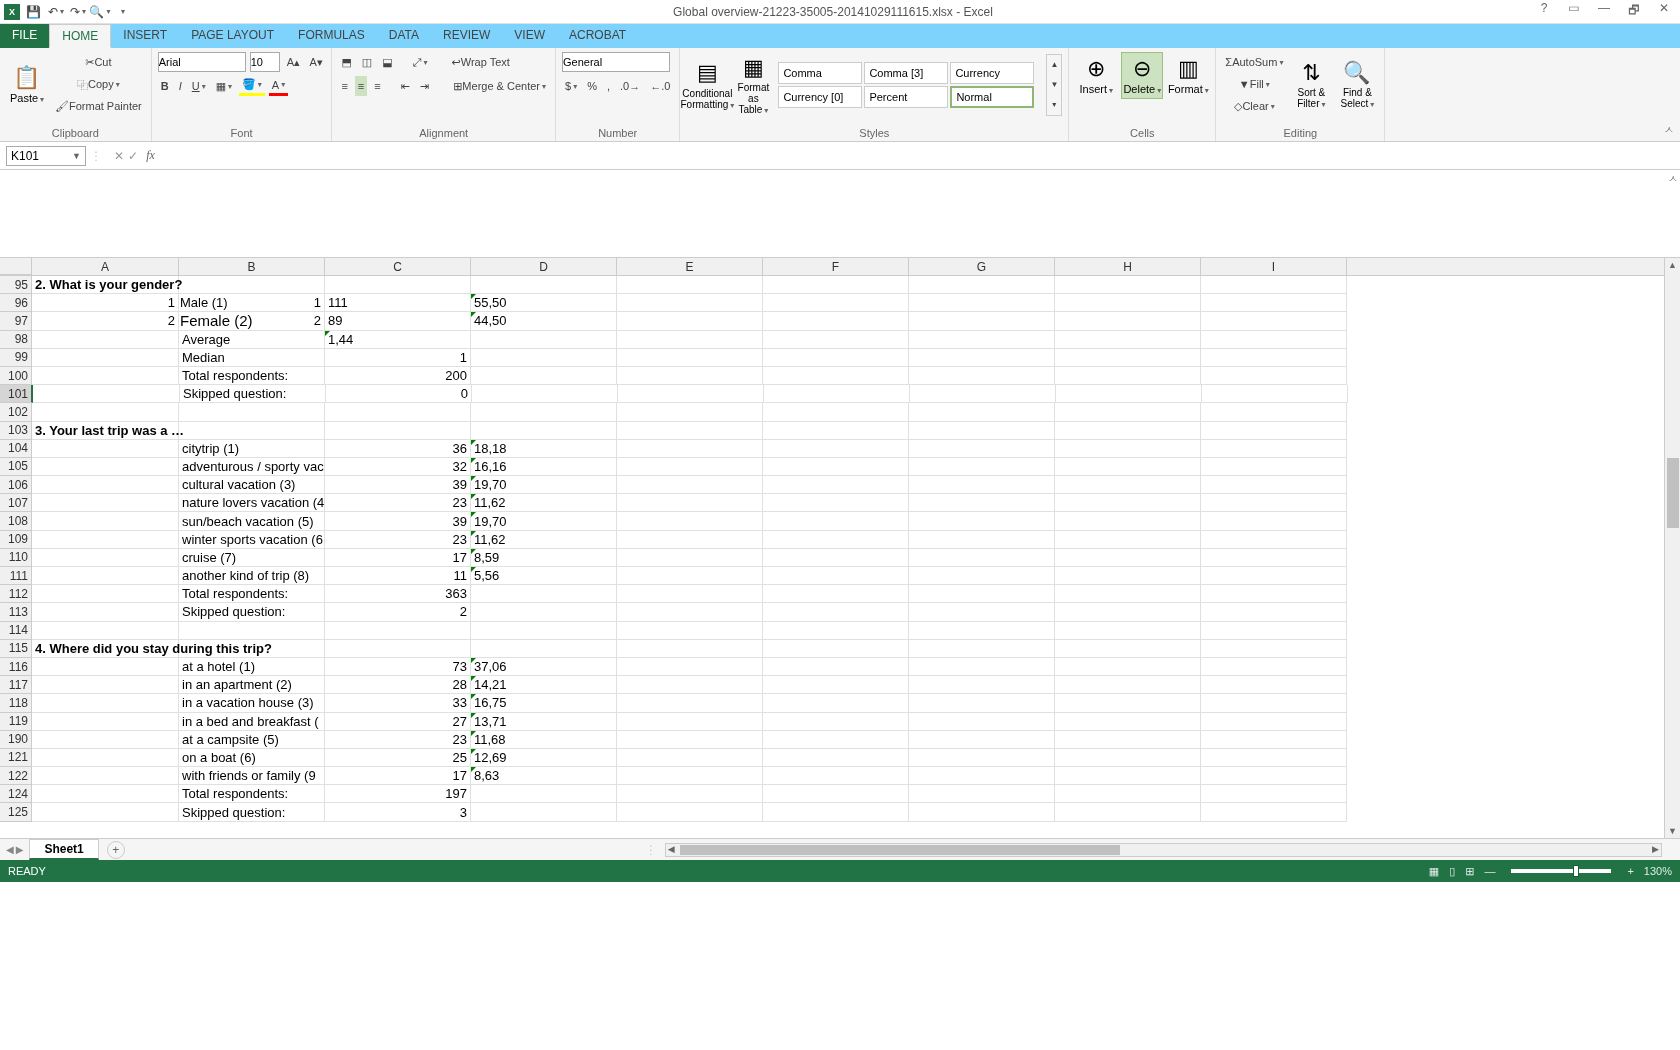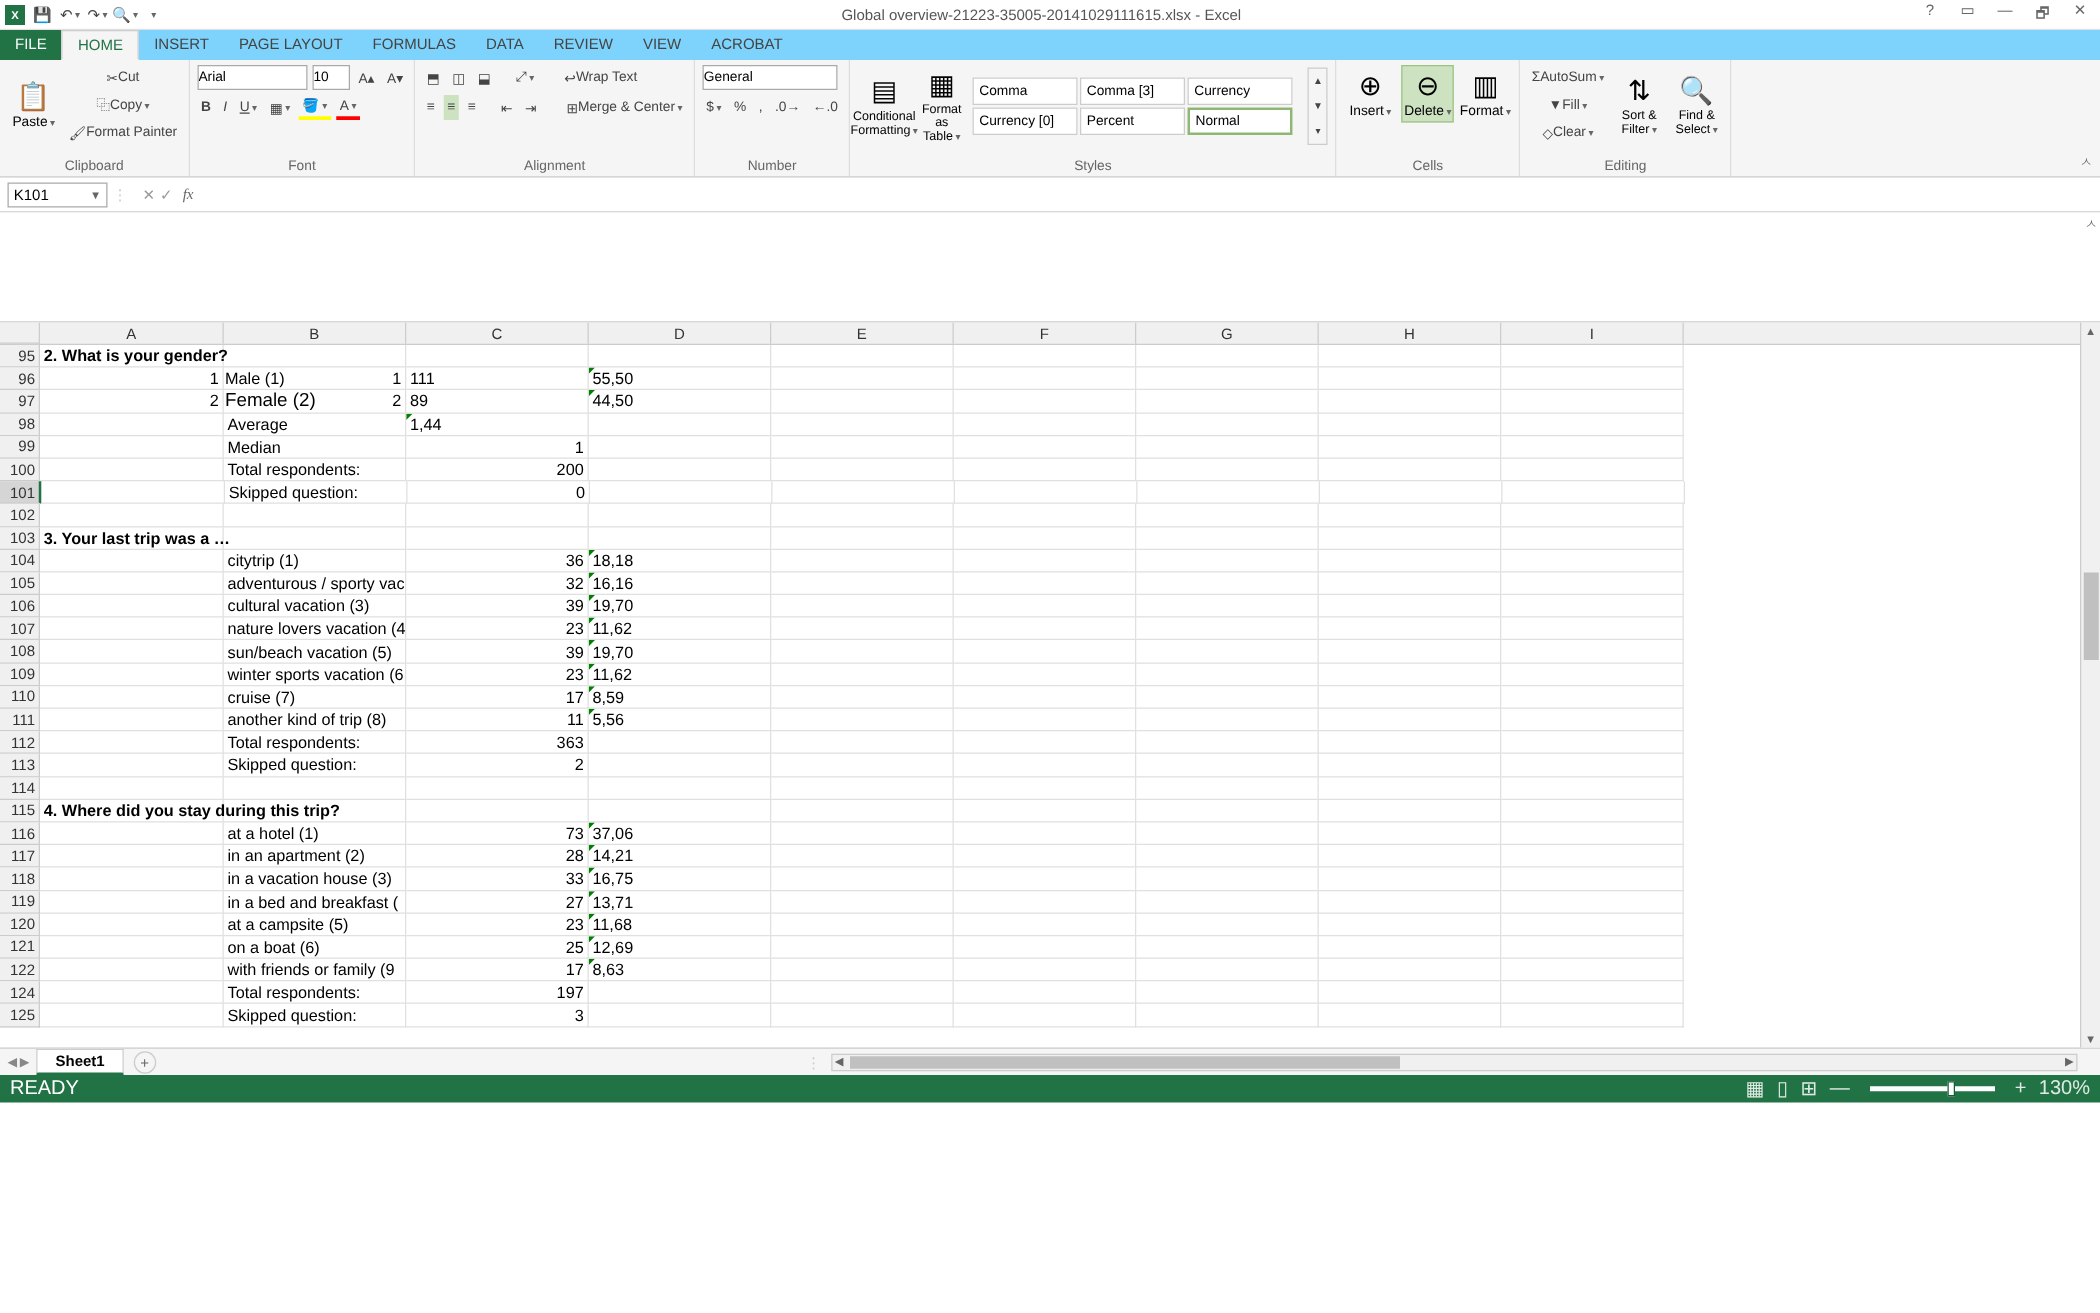--- a/index.html
+++ b/index.html
@@ -48,21 +48,21 @@
 .greentri::before { content:""; position:absolute; top:0; left:0; border-top:5px solid #008000; border-right:5px solid transparent; }
 .vscroll { width:16px; background:#f0f0f0; border-left:1px solid #ccc; position:relative; }
 .vscroll .thumb { position:absolute; left:2px; width:12px; background:#c0c0c0; }
 .sheet-tabs { height:22px; border-top:1px solid #ccc; display:flex; align-items:center; font-size:12px; background:#f5f5f5; }
 .sheet-tabs .nav { display:flex; gap:2px; padding:0 6px; color:#888; }
 .sheet-tabs .nav span { cursor:pointer; font-size:10px; }
 .sheet-tab { padding:2px 14px; background:#fff; border:1px solid #ccc; border-bottom:2px solid #217346; font-weight:bold; cursor:pointer; }
 .sheet-add { width:18px; height:18px; border:1px solid #ccc; border-radius:50%; display:flex; align-items:center; justify-content:center; margin-left:8px; cursor:pointer; color:#666; }
 .hscroll { flex:1; height:14px; background:#f0f0f0; margin:0 18px 0 8px; position:relative; border:1px solid #ccc; }
 .hscroll .thumb { position:absolute; top:1px; height:10px; background:#c0c0c0; }
-.statusbar { height:22px; background:#217346; color:#fff; display:flex; align-items:center; font-size:16px; padding:0 8px; justify-content:space-between; }
+.statusbar { height:22px; background:#217346; color:#fff; display:flex; align-items:center; font-size:11px; padding:0 8px; justify-content:space-between; }
 .statusbar .views { display:flex; gap:10px; align-items:center; }
 .statusbar .views span { cursor:pointer; opacity:.85; }
 .zoom-slider { width:100px; height:4px; background:#fff; position:relative; margin:0 6px; }
 .zoom-slider .zthumb { position:absolute; top:-4px; width:6px; height:12px; background:#fff; border:1px solid #165b37; }
 .dd::after { content:"▾"; font-size:8px; margin-left:2px; color:#666; }
 </style>
 </head>
 <body>
 
 <div class="titlebar">
@@ -577,21 +577,21 @@
           <div class="cell left" style="width: 146px;">in a bed and breakfast (</div>
           <div class="cell right" style="width: 146px;">27</div>
           <div class="cell left greentri" style="width: 146px;">13,71</div>
           <div class="cell" style="width: 146px;"></div>
           <div class="cell" style="width: 146px;"></div>
           <div class="cell" style="width: 146px;"></div>
           <div class="cell" style="width: 146px;"></div>
           <div class="cell" style="width: 146px;"></div>
         </div>
         <div class="row">
-          <div class="rowhdr">120</div>
+          <div class="rowhdr">190</div>
           <div class="cell left" style="width: 147px;"></div>
           <div class="cell left" style="width: 146px;">at a campsite (5)</div>
           <div class="cell right" style="width: 146px;">23</div>
           <div class="cell left greentri" style="width: 146px;">11,68</div>
           <div class="cell" style="width: 146px;"></div>
           <div class="cell" style="width: 146px;"></div>
           <div class="cell" style="width: 146px;"></div>
           <div class="cell" style="width: 146px;"></div>
           <div class="cell" style="width: 146px;"></div>
         </div>

